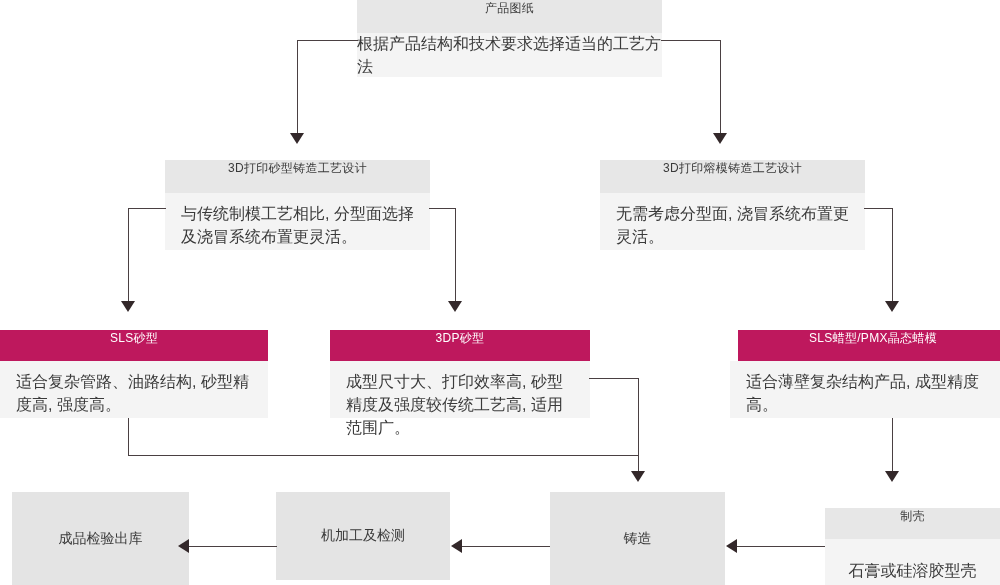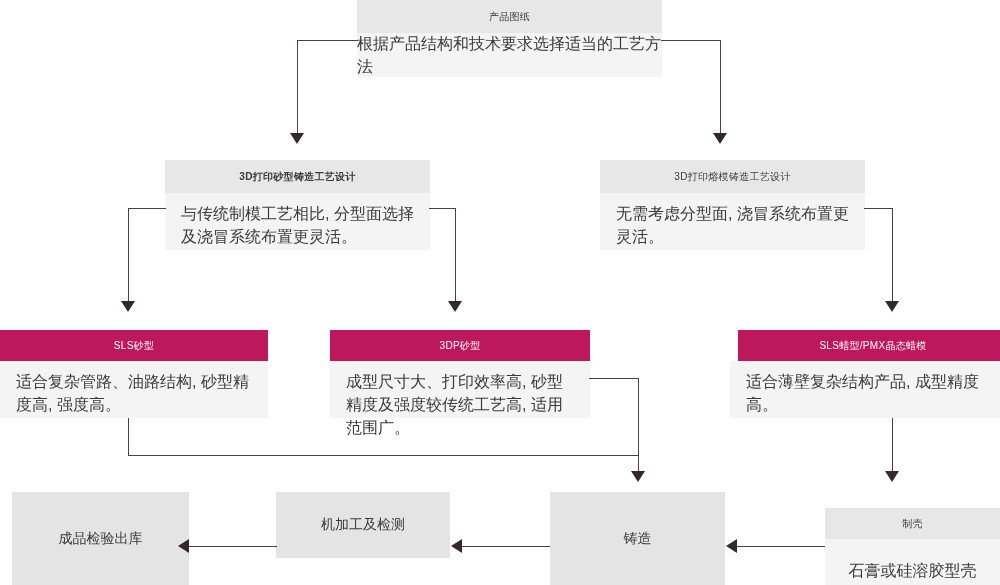--- a/index.html
+++ b/index.html
@@ -10,22 +10,22 @@
     color:#333333;
     overflow:hidden;
   }
   #stage{position:relative;width:1000px;height:585px;}
 
   
   .node{position:absolute;box-sizing:border-box;}
   .node .head{
     box-sizing:border-box;
     width:100%;
-    display:flex;align-items:center;justify-content:center;
-    font-size:10px;
+    display:flex;align-items:flex-start;justify-content:center;
+    font-size:12px;
     letter-spacing:.3px;
     color:#3a3a3a;
     background:#e7e7e7;
   }
   .node .head.accent{
     background:#be185d;
     color:#ffffff;
     font-weight:normal;
   }
   .node .body{
@@ -80,21 +80,21 @@
 
   <div class="ln lnh" style="left:297px;top:40px;width:61px;"></div>
   <div class="ln lnv" style="left:297px;top:40px;height:95px;"></div>
   <div class="arrow-d" style="left:290px;top:133px;"></div>
 
   <div class="ln lnh" style="left:661px;top:40px;width:60px;"></div>
   <div class="ln lnv" style="left:720px;top:40px;height:95px;"></div>
   <div class="arrow-d" style="left:713px;top:133px;"></div>
 
   <div class="node" style="left:165px;top:160px;width:265px;">
-    <div class="head" style="height:33px;font-weight:bold;">
+    <div class="head" style="height:33px;">
       <span>3D打印砂型铸造工艺设计</span>
     </div>
     <div class="body" style="height:57px;">
       <span>与传统制模工艺相比, 分型面选择及浇冒系统布置更灵活。</span>
     </div>
   </div>
 
   <div class="node" style="left:600px;top:160px;width:265px;">
     <div class="head" style="height:33px;">
       <span>3D打印熔模铸造工艺设计</span>
@@ -150,21 +150,21 @@
   <div class="ln lnv" style="left:638px;top:378px;height:95px;"></div>
   <div class="arrow-d" style="left:631px;top:471px;"></div>
 
   <div class="ln lnv" style="left:892px;top:418px;height:55px;"></div>
   <div class="arrow-d" style="left:885px;top:471px;"></div>
 
   <div class="node single" style="left:12px;top:492px;width:177px;height:93px;">
     <span>成品检验出库</span>
   </div>
 
-  <div class="node single" style="left:276px;top:492px;width:174px;height:66px;">
+  <div class="node single" style="left:276px;top:492px;width:174px;height:88px;">
     <span>机加工及检测</span>
   </div>
 
   <div class="node single" style="left:550px;top:492px;width:175px;height:93px;">
     <span>铸造</span>
   </div>
 
   <div class="node" style="left:825px;top:508px;width:175px;">
     <div class="head" style="height:31px;">
       <span>制壳</span>

